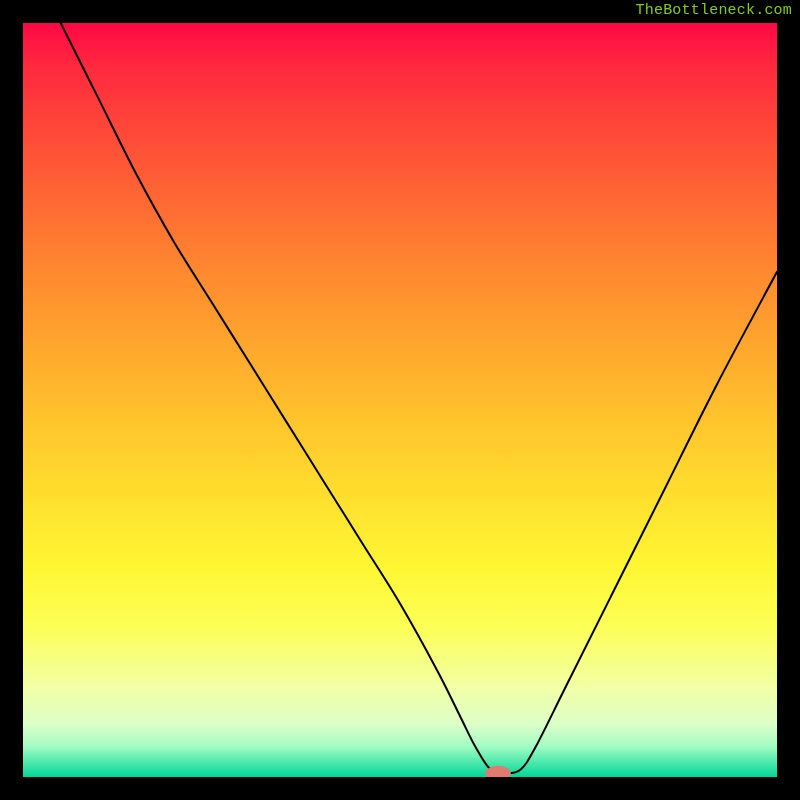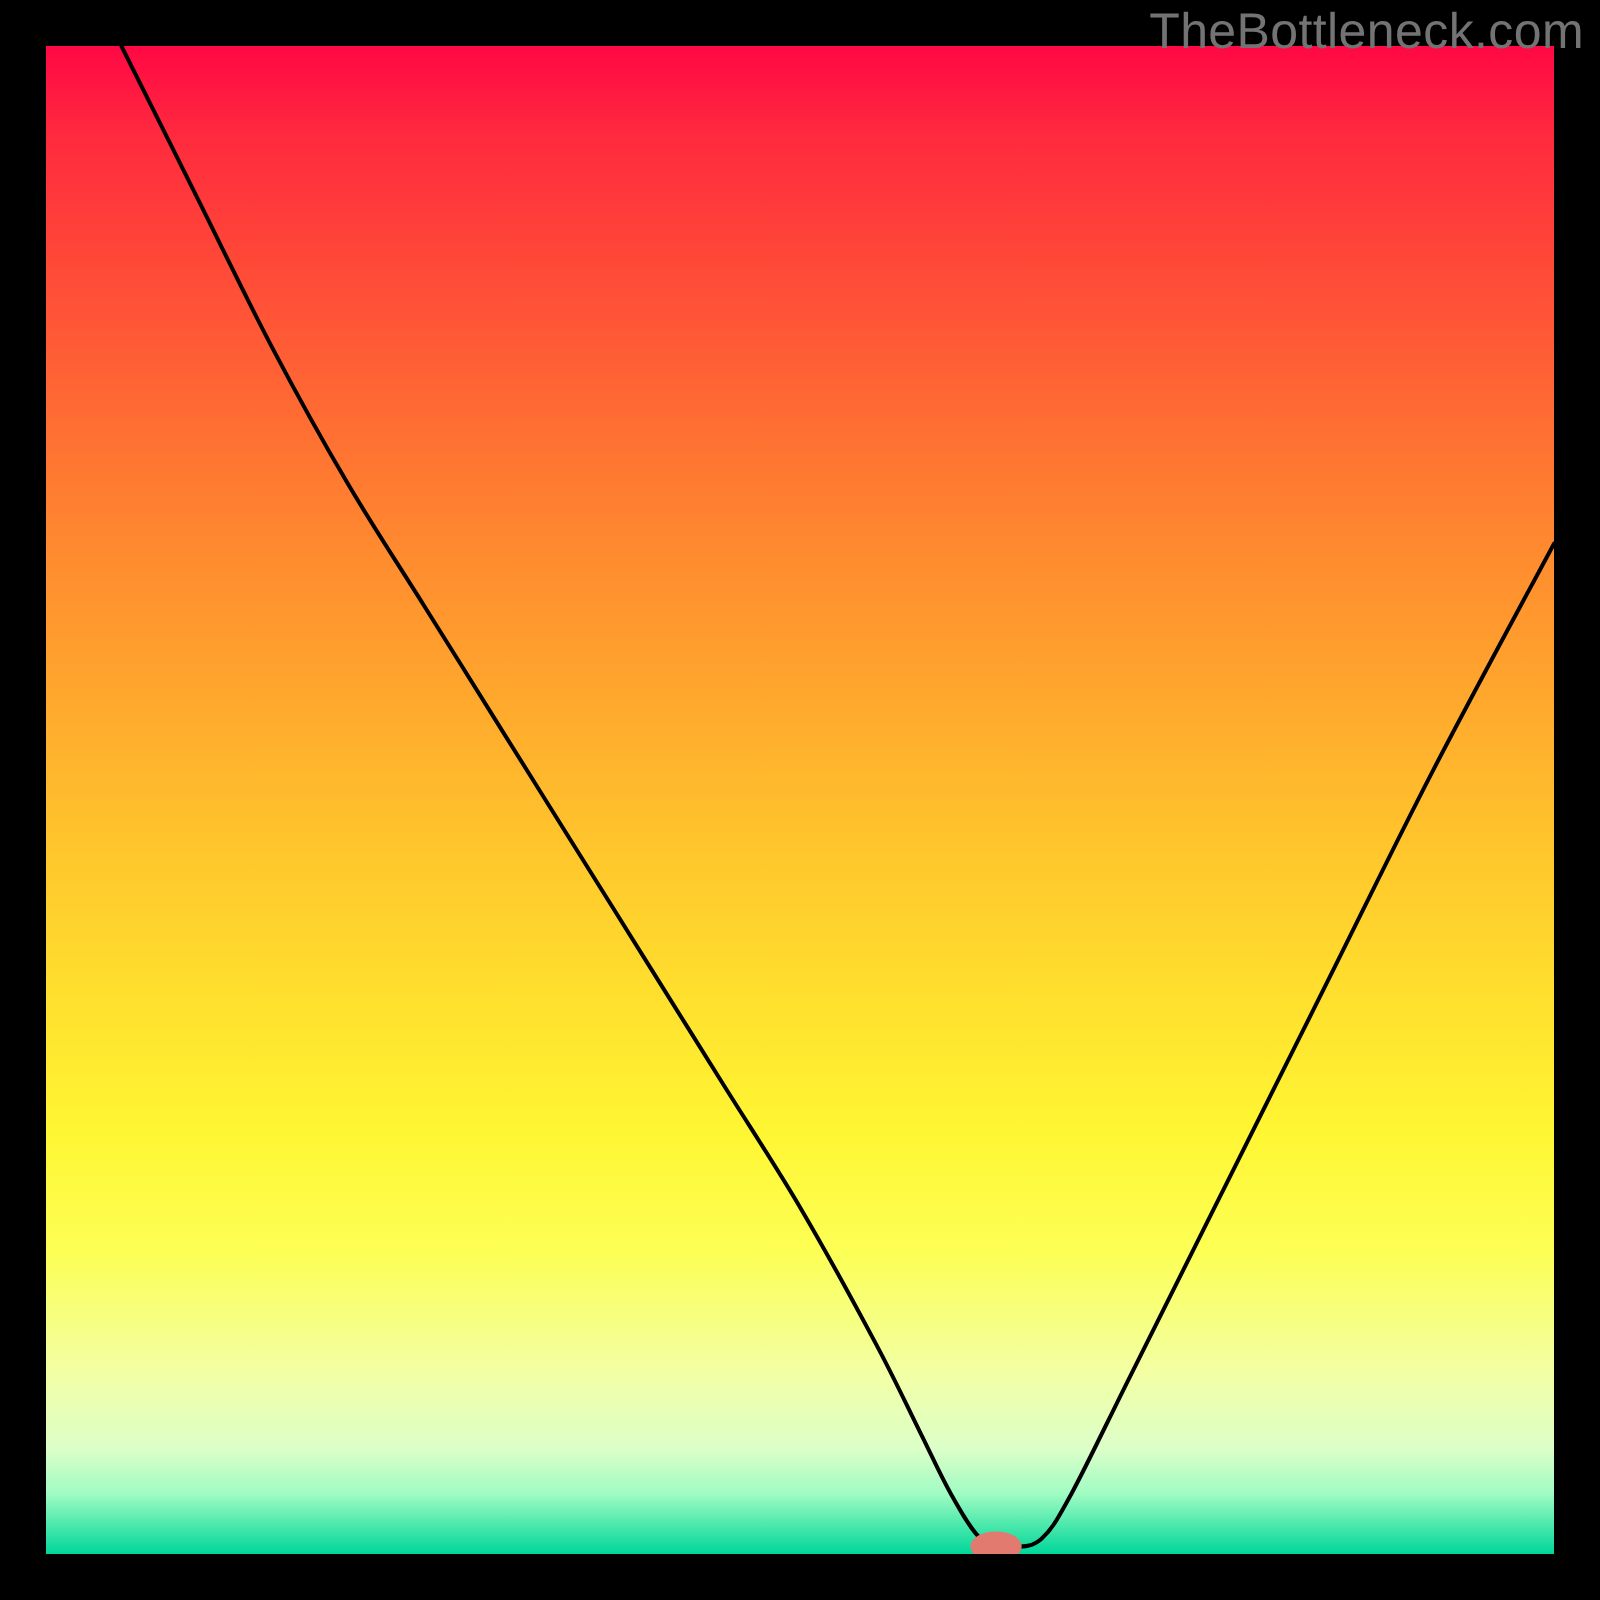--- a/index.html
+++ b/index.html
@@ -50,23 +50,23 @@
     stroke-linecap: round;
     stroke-linejoin: round;
   }
   .min-marker {
     fill: #e27a70;
   }
   .watermark {
     position: absolute;
     top: 2px;
     right: 8px;
-    font-family: Liberation Sans, sans-serif;
-    font-size: 25px;
-    color: #737373;
+    font-family: Liberation Mono, monospace;
+    font-size: 15px;
+    color: #84cc16;
     letter-spacing: 0.2px;
     user-select: none;
   }
   svg.overlay {
     position: absolute;
     left: 0;
     top: 0;
     width: 754px;
     height: 754px;
   }

